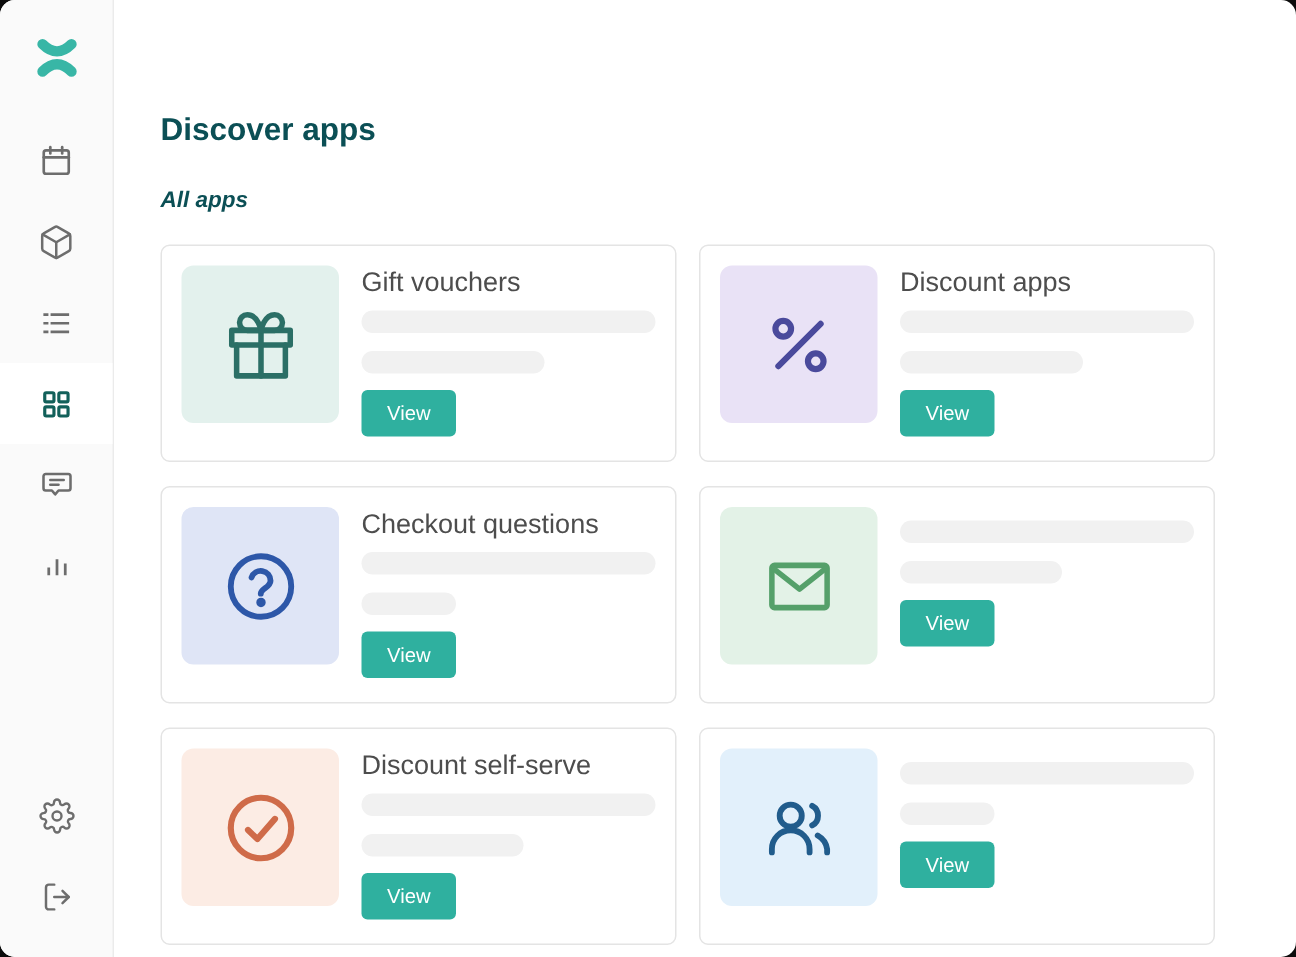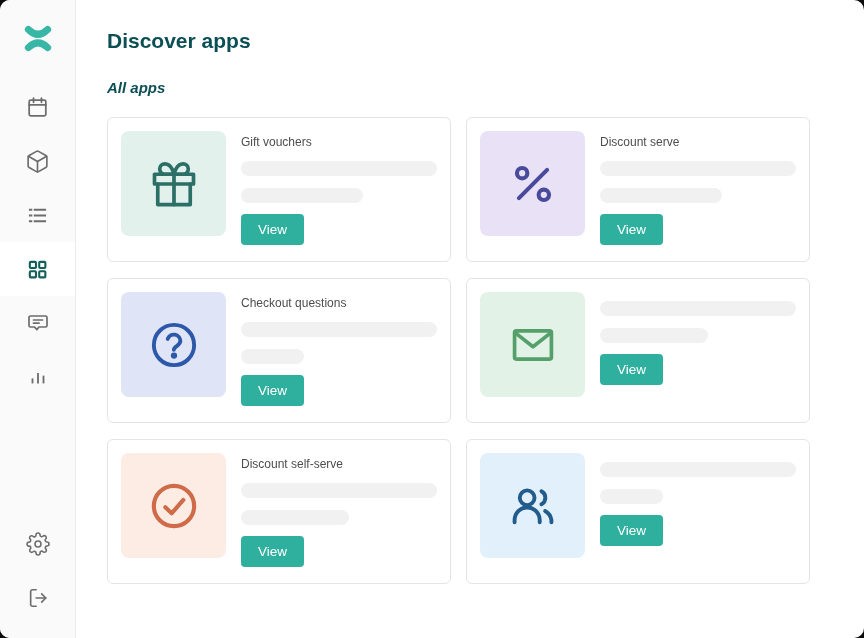--- a/index.html
+++ b/index.html
@@ -15,39 +15,39 @@
   .logo-row { height:80px; display:flex; align-items:center; justify-content:center; cursor:pointer; }
   .nav-item {
     height:54px; display:flex; align-items:center; justify-content:center;
     cursor:pointer; color:#6d6d6d;
   }
   .nav-item.active { background:#ffffff; color:#12605a; }
   .nav-item svg { display:block; }
   .sidebar-spacer { flex:1; }
   .sidebar-bottom { padding-bottom:13px; }
   
-  .main { flex:1; padding:28px 0 12px 31px; }
+  .main { flex:1; padding:28px 0 12px 31px;margin-top:46px; }
   .page-title { font-size:21px; font-weight:700; color:#0b4f55; line-height:25px; }
   .section-label { margin-top:26px; font-size:15px; font-weight:700; color:#0b4f55; line-height:18px; }
   .cards-grid {
     margin-top:20px;
     display:grid; grid-template-columns:344px 344px; gap:16px 15px;
   }
   .card {
     box-sizing:border-box; height:145px;
     border:1px solid #e4e4e4; border-radius:6px;
     padding:13px; display:flex; gap:15px; background:#ffffff;
   }
   .tile {
     width:105px; height:105px; border-radius:8px; flex:none;
     display:flex; align-items:center; justify-content:center;
   }
   .tile svg { display:block; }
   .card-body { flex:1; min-width:0; }
-  .card-title { font-size:12px; color:#4d4d4d; line-height:19px; margin-top:2px; }
+  .card-title { font-size:18px; color:#4d4d4d; line-height:19px; margin-top:2px; }
   .skeleton { height:15px; border-radius:8px; background:#f1f1f1; }
   .skeleton.bar1 { margin-top:9px; }
   .skeleton.bar2 { margin-top:12px; }
   .view-btn {
     margin-top:11px; display:block; height:31px; padding:0 17px;
     border:none; border-radius:4px; color:#ffffff; font-size:13.5px;
     font-family:"Liberation Sans", sans-serif; cursor:pointer; line-height:31px;
   }
 </style>
 </head>
@@ -183,21 +183,21 @@
         <div class="tile" style="background: rgb(233, 226, 246); color: rgb(74, 74, 156);">
           <span>
             <svg width="52" height="52" viewBox="0 0 24 24" fill="none" stroke="currentColor" stroke-width="1.9" stroke-linecap="round">
               <line x1="18.5" y1="5.5" x2="5.5" y2="18.5"></line>
               <circle cx="7" cy="7" r="2.4"></circle>
               <circle cx="17" cy="17" r="2.4"></circle>
             </svg>
           </span>
         </div>
         <div class="card-body">
-          <div class="card-title">Discount serve</div>
+          <div class="card-title">Discount apps</div>
           <div class="skeleton bar1" style="width: 100%;"></div>
           <div class="skeleton bar2" style="width: 62%;"></div>
           <button class="view-btn" style="background: rgb(47, 176, 159); color: rgb(255, 255, 255);">View</button>
         </div>
       </div>
 
       <div class="card">
         <div class="tile" style="background: rgb(223, 229, 246); color: rgb(45, 87, 168);">
           <span>
             <svg width="52" height="52" viewBox="0 0 24 24" fill="none" stroke="currentColor" stroke-width="1.8" stroke-linecap="round" stroke-linejoin="round">

